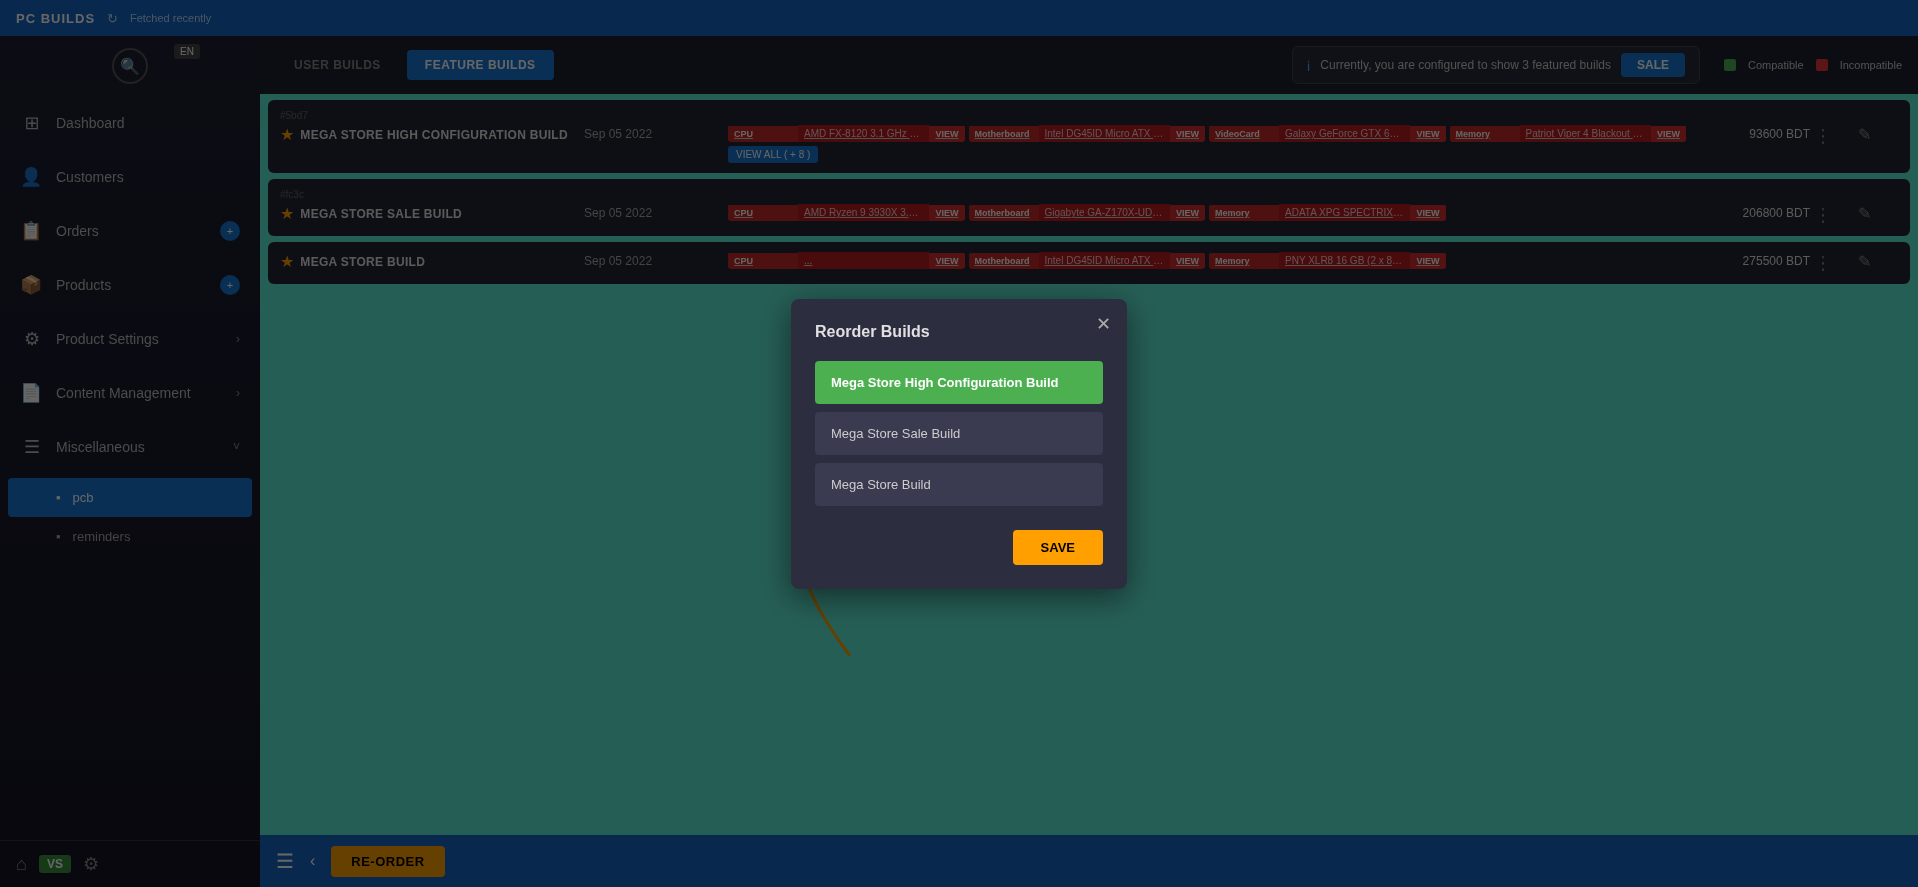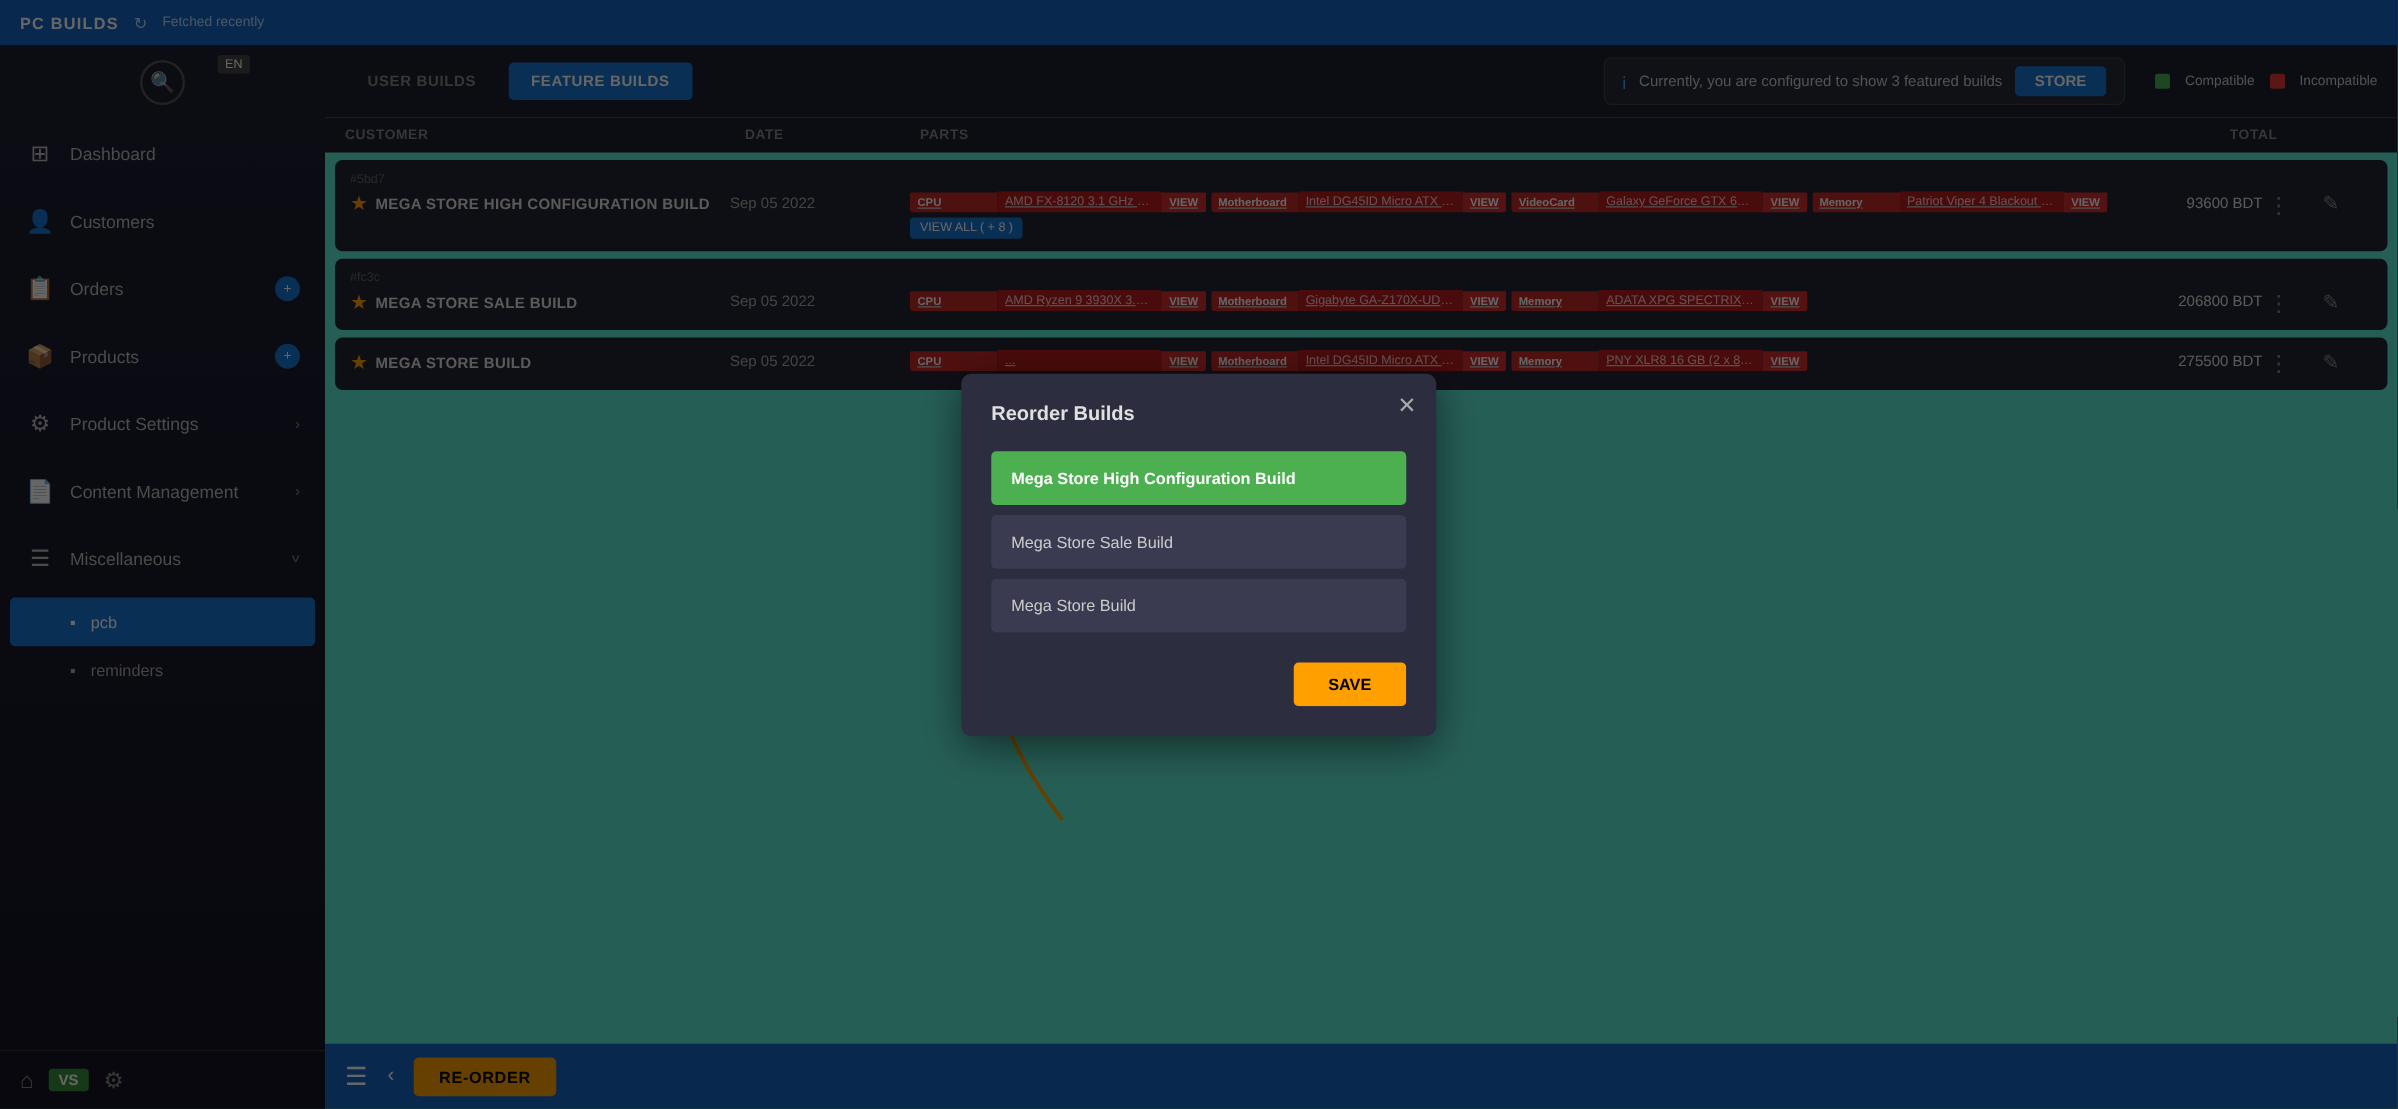--- a/index.html
+++ b/index.html
@@ -263,21 +263,21 @@
     .modal-overlay {
       position: fixed;
       top: 0; left: 0; right: 0; bottom: 0;
       background: rgba(0,0,0,0.6);
       display: flex; align-items: center; justify-content: center;
       z-index: 100;
     }
     .modal {
       background: #2d2d40;
       border-radius: 8px;
-      width: 380px;
+      width: 336px;
       padding: 24px;
       position: relative;
       box-shadow: 0 8px 32px rgba(0,0,0,0.5);
     }
     .modal-title { color: #e0e0e0; font-size: 16px; font-weight: 600; margin-bottom: 20px; }
     .modal-close {
       position: absolute; top: 14px; right: 16px;
       color: #aaa; font-size: 18px; cursor: pointer;
       background: none; border: none;
     }
@@ -406,38 +406,30 @@
   </div>
 
   <div class="content-area" style="position:relative;">
 
     <div class="tabs-bar">
       <button class="tab-btn inactive">USER BUILDS</button>
       <button class="tab-btn active">FEATURE BUILDS</button>
       <div class="featured-info">
         <span class="info-icon">ℹ</span>
         <span>Currently, you are configured to show 3 featured builds</span>
-        <button class="edit-btn">STORE</button>
+        <button class="edit-btn">SALE</button>
       </div>
       <div class="compat-legend">
         <div class="compat-dot" style="background:#4caf50;"></div>
         <span class="compat-label">Compatible</span>
         <div class="compat-dot" style="background:#e53935;"></div>
         <span class="compat-label">Incompatible</span>
       </div>
     </div>
 
-    <div class="table-header">
-      <span>CUSTOMER</span>
-      <span>DATE</span>
-      <span>PARTS</span>
-      <span style="text-align:right;">TOTAL</span>
-      <span></span>
-      <span></span>
-    </div>
 
     <div class="builds-list">
 
       <div class="build-row">
         <div class="build-row-id">#5bd7</div>
         <div class="build-row-main">
           <div class="build-name-cell">
             <span class="star-icon">★</span>
             <span class="build-name">MEGA STORE HIGH CONFIGURATION BUILD</span>
           </div>

